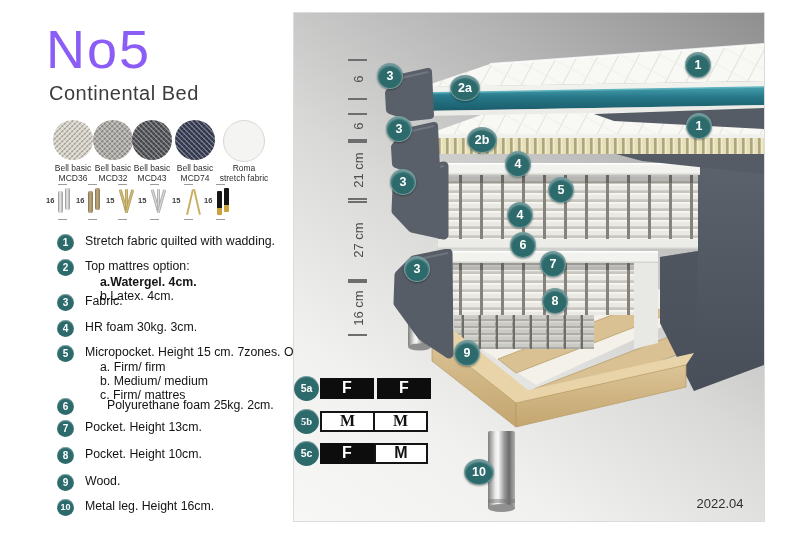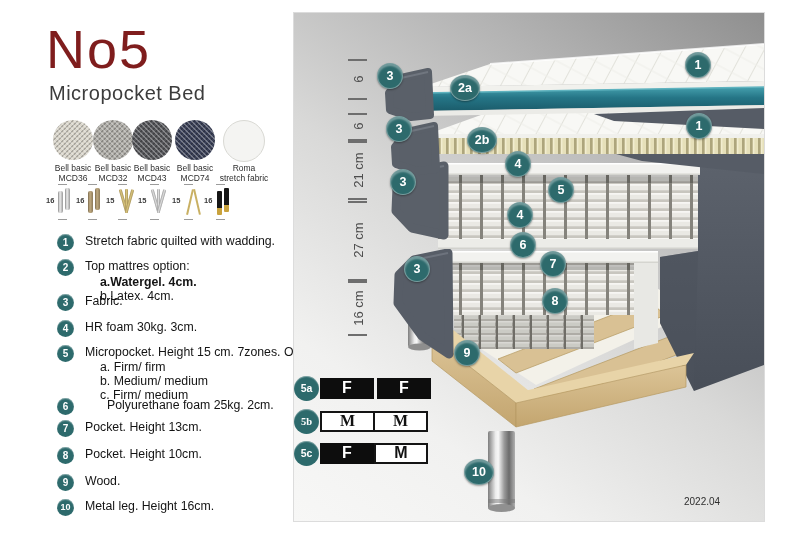--- a/index.html
+++ b/index.html
@@ -1,19 +1,19 @@
 <!DOCTYPE html>
 <html><head>
 <meta charset="utf-8">
 <style>
   html,body{margin:0;padding:0;background:#fff;font-family:"Liberation Sans",sans-serif;}
   #stage{position:relative;width:800px;height:533px;background:#fff;overflow:hidden;}
 
   
-  .title{position:absolute;left:46px;top:18px;font-size:54px;font-weight:300;letter-spacing:2px;color:#7f1d1d;}
+  .title{position:absolute;left:46px;top:18px;font-size:54px;font-weight:300;letter-spacing:2px;color:#8b5cf6;}
   .subtitle{position:absolute;left:49px;top:82px;font-size:20px;font-weight:300;letter-spacing:.5px;color:#3c3c3c;}
 
   .sw{position:absolute;top:120px;width:40px;height:40px;border-radius:50%;}
   .sw-tx{background-image:
     repeating-linear-gradient(45deg, rgba(255,255,255,.30) 0 1.5px, transparent 1.5px 3.5px),
     repeating-linear-gradient(135deg, rgba(0,0,0,.22) 0 1.5px, transparent 1.5px 3.5px);}
   .sw1{left:53px;background-color:#d9d5ca;}
   .sw2{left:93px;background-color:#aeaca6;}
   .sw3{left:132px;background-color:#55565a;}
   .sw4{left:175px;background-color:#3a4057;}
@@ -60,29 +60,29 @@
   .fbadge{width:25px;height:25px;border-radius:50%;background:#2d6a6c;color:#fff;font-size:10.5px;font-weight:bold;
           display:flex;align-items:center;justify-content:center;box-shadow:inset 0 1px 1px rgba(255,255,255,.4);}
   .fcells{display:flex;margin-left:1px;}
   .fcell{width:54px;height:21px;display:flex;align-items:center;justify-content:center;
          font-size:16px;font-weight:bold;box-sizing:border-box;}
   .fdark{background:#0d0d0d;color:#fff;}
   .flight{background:#fff;color:#111;border:2px solid #141414;}
   .gap3{margin-left:3px;}
   .thinR{border-right-width:1px;}
   .thinL{border-left-width:1px;}
-  .version{position:absolute;left:390px;top:483px;width:72px;text-align:left;font-size:10px;color:#2e2e2e;}
+  .version{position:absolute;left:390px;top:483px;width:72px;text-align:center;font-size:13px;color:#2e2e2e;}
 </style>
 </head>
 <body>
 
 <div id="stage">
 
   <div class="title">No5</div>
-  <div class="subtitle">Micropocket Bed</div>
+  <div class="subtitle">Continental Bed</div>
 
   <div class="sw sw-tx sw1"></div>
   <div class="sw sw-tx sw2"></div>
   <div class="sw sw-tx sw3"></div>
   <div class="sw sw-tx sw4"></div>
   <div class="sw sw5"></div>
   <div class="swl swl1"><span>Bell basic</span><br><span>MCD36</span></div>
   <div class="swl swl2"><span>Bell basic</span><br><span>MCD32</span></div>
   <div class="swl swl3"><span>Bell basic</span><br><span>MCD43</span></div>
   <div class="swl swl4"><span>Bell basic</span><br><span>MCD74</span></div>
@@ -153,21 +153,21 @@
       <div class="li-s" style="top: 275px; font-weight: bold;">a.Watergel. 4cm.</div>
       <div class="li-s" style="top: 289px;">b.Latex. 4cm.</div>
       <div class="li-c" style="left: 57px; top: 293.5px;">3</div>
       <div class="li-t" style="top: 294px;">Fabric.</div>
       <div class="li-c" style="left: 57px; top: 319.5px;">4</div>
       <div class="li-t" style="top: 320px;">HR foam 30kg. 3cm.</div>
       <div class="li-c" style="left: 57px; top: 344.5px;">5</div>
       <div class="li-t" style="top: 345px;">Micropocket. Height 15 cm. 7zones. Option:</div>
       <div class="li-s" style="top: 360px;">a. Firm/ firm</div>
       <div class="li-s" style="top: 374px;">b. Medium/ medium</div>
-      <div class="li-s" style="top: 388px;">c. Firm/ medium</div>
+      <div class="li-s" style="top: 388px;">c. Firm/ mattres</div>
       <div class="li-c" style="left: 57px; top: 397.5px;">6</div>
       <div class="li-t" style="top: 398px; margin-left: 22px;">Polyurethane foam 25kg. 2cm.</div>
       <div class="li-c" style="left: 57px; top: 419.5px;">7</div>
       <div class="li-t" style="top: 420px;">Pocket. Height 13cm.</div>
       <div class="li-c" style="left: 57px; top: 446.5px;">8</div>
       <div class="li-t" style="top: 447px;">Pocket. Height 10cm.</div>
       <div class="li-c" style="left: 57px; top: 473.5px;">9</div>
       <div class="li-t" style="top: 474px;">Wood.</div>
       <div class="li-c" style="left: 57px; top: 498.5px; font-size: 9px;">10</div>
       <div class="li-t" style="top: 499px;">Metal leg. Height 16cm.</div>

